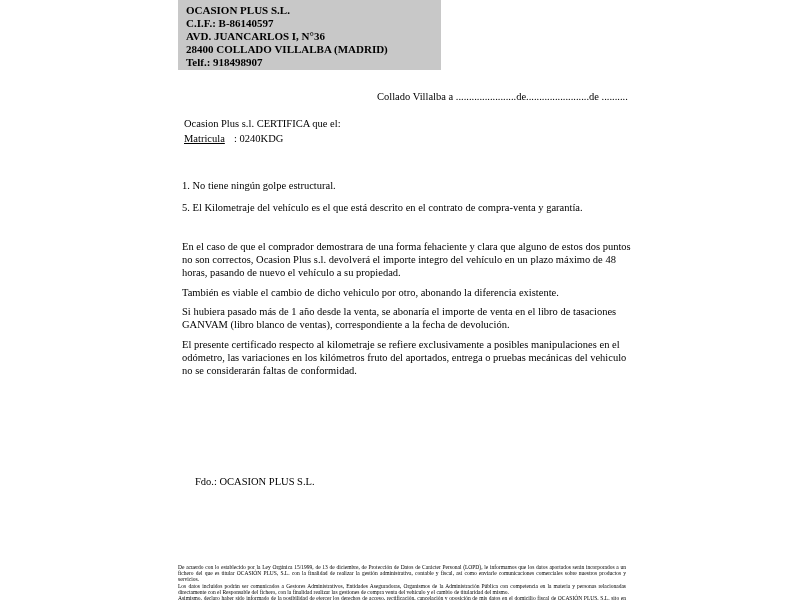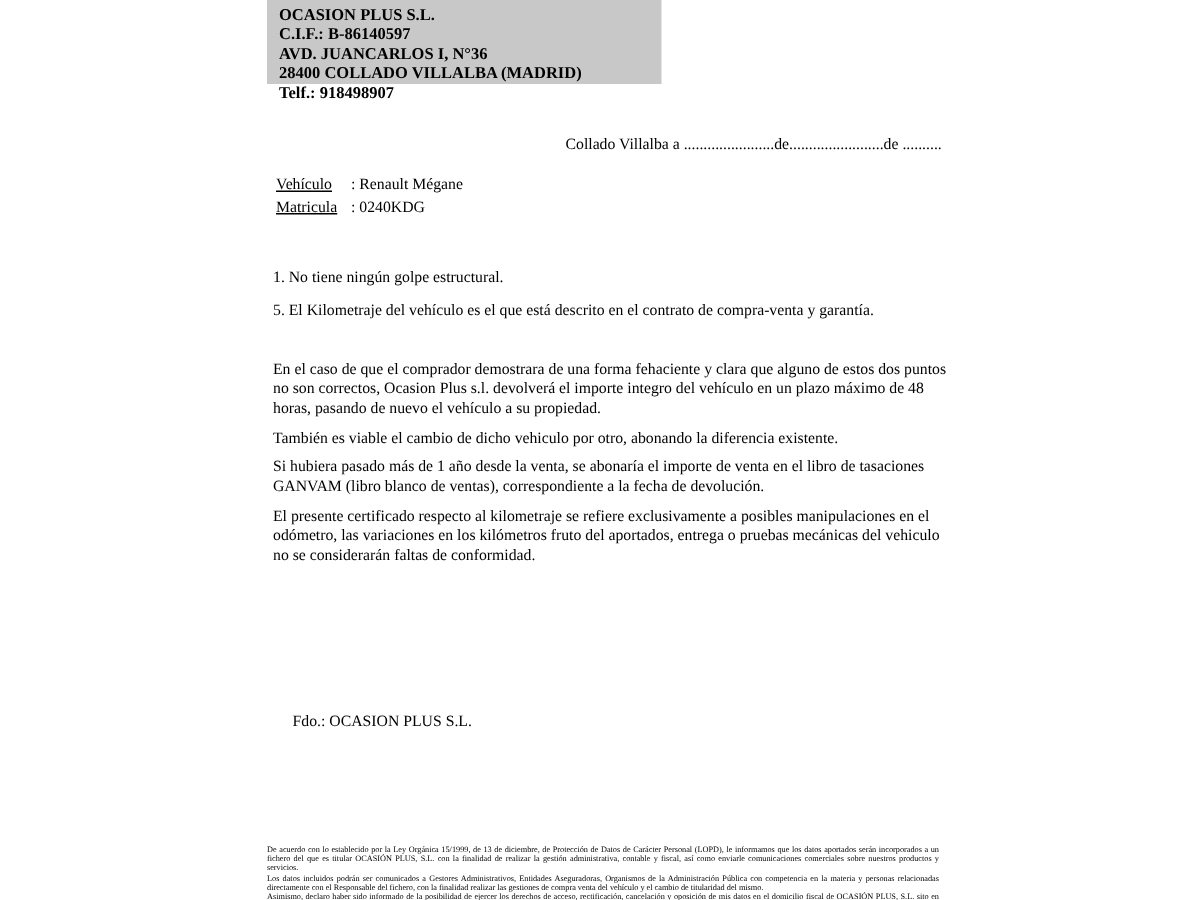--- a/index.html
+++ b/index.html
@@ -7,21 +7,21 @@
     width: 800px; height: 600px;
     background: #ffffff;
     position: relative;
     font-family: "Liberation Serif", "DejaVu Serif", serif;
     color: #000000;
     overflow: hidden;
   }
   .abs { position: absolute; }
 
   .header-box {
-    left: 178px; top: 0; width: 263px; height: 56px;
+    left: 178px; top: 0; width: 263px; height: 70px;
     background: #c8c8c8;
     padding: 4px 0 0 8px;
     box-sizing: border-box;
   }
   .header-box div {
     font-weight: bold;
     font-size: 11px;
     line-height: 13px;
     white-space: nowrap;
   }
@@ -82,23 +82,21 @@
   <div>OCASION PLUS S.L.</div>
   <div>C.I.F.: B-86140597</div>
   <div>AVD. JUANCARLOS I, N°36</div>
   <div>28400 COLLADO VILLALBA (MADRID)</div>
   <div>Telf.: 918498907</div>
 </div>
 
 <div class="abs date-line">Collado Villalba a .......................de........................de ..........</div>
 
 <div class="abs cert-block">
-  <div>
-    <span class="label-u">Vehículo</span><span>: Renault Mégane</span>
-  </div>
+  <div>Ocasion Plus s.l. CERTIFICA que el:</div>
   <div>
     <span class="label-u">Matricula</span><span>: 0240KDG</span>
   </div>
 </div>
 
 <div class="abs points">
   <div class="pt">1. No tiene ningún golpe estructural.</div>
   <div class="pt">5. El Kilometraje del vehículo es el que está descrito en el contrato de compra-venta y garantía.</div>
 </div>
 

